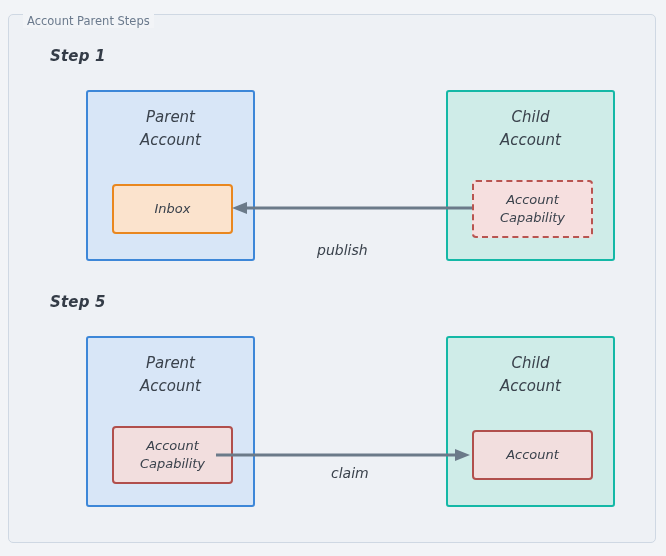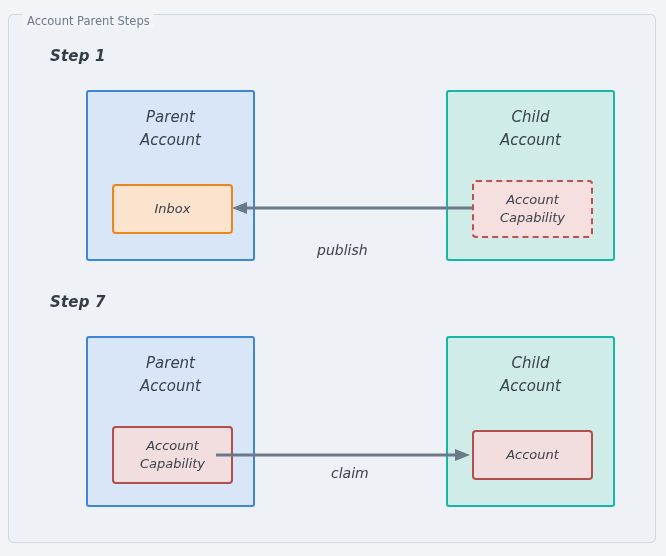--- a/index.html
+++ b/index.html
@@ -149,21 +149,21 @@
     <div class="res-box res-cap-dashed" style="left:24px; top:88px; width:121px; height:58px;">Account
 Capability</div>
   </div>
 
   <svg class="arrow-svg" style="left:232px; top:198px;" width="240" height="20">
     <line x1="14" y1="10" x2="240" y2="10" stroke="#6b7a89" stroke-width="3"></line>
     <polygon points="0,10 15,4 15,16" fill="#6b7a89"></polygon>
   </svg>
   <div class="arrow-label" style="left:311px; top:200px;margin-top:42px;">publish</div>
 
-  <div class="step-label" style="left:50px; top:293px;">Step 7</div>
+  <div class="step-label" style="left:50px; top:293px;">Step 5</div>
 
   <div class="acct-box acct-parent" style="left:86px; top:336px; width:169px; height:171px;">
     <div class="acct-title">Parent
 Account</div>
     <div class="res-box res-cap-solid" style="left:24px; top:88px; width:121px; height:58px;">Account
 Capability</div>
   </div>
 
   <div class="acct-box acct-child" style="left:446px; top:336px; width:169px; height:171px;">
     <div class="acct-title">Child

